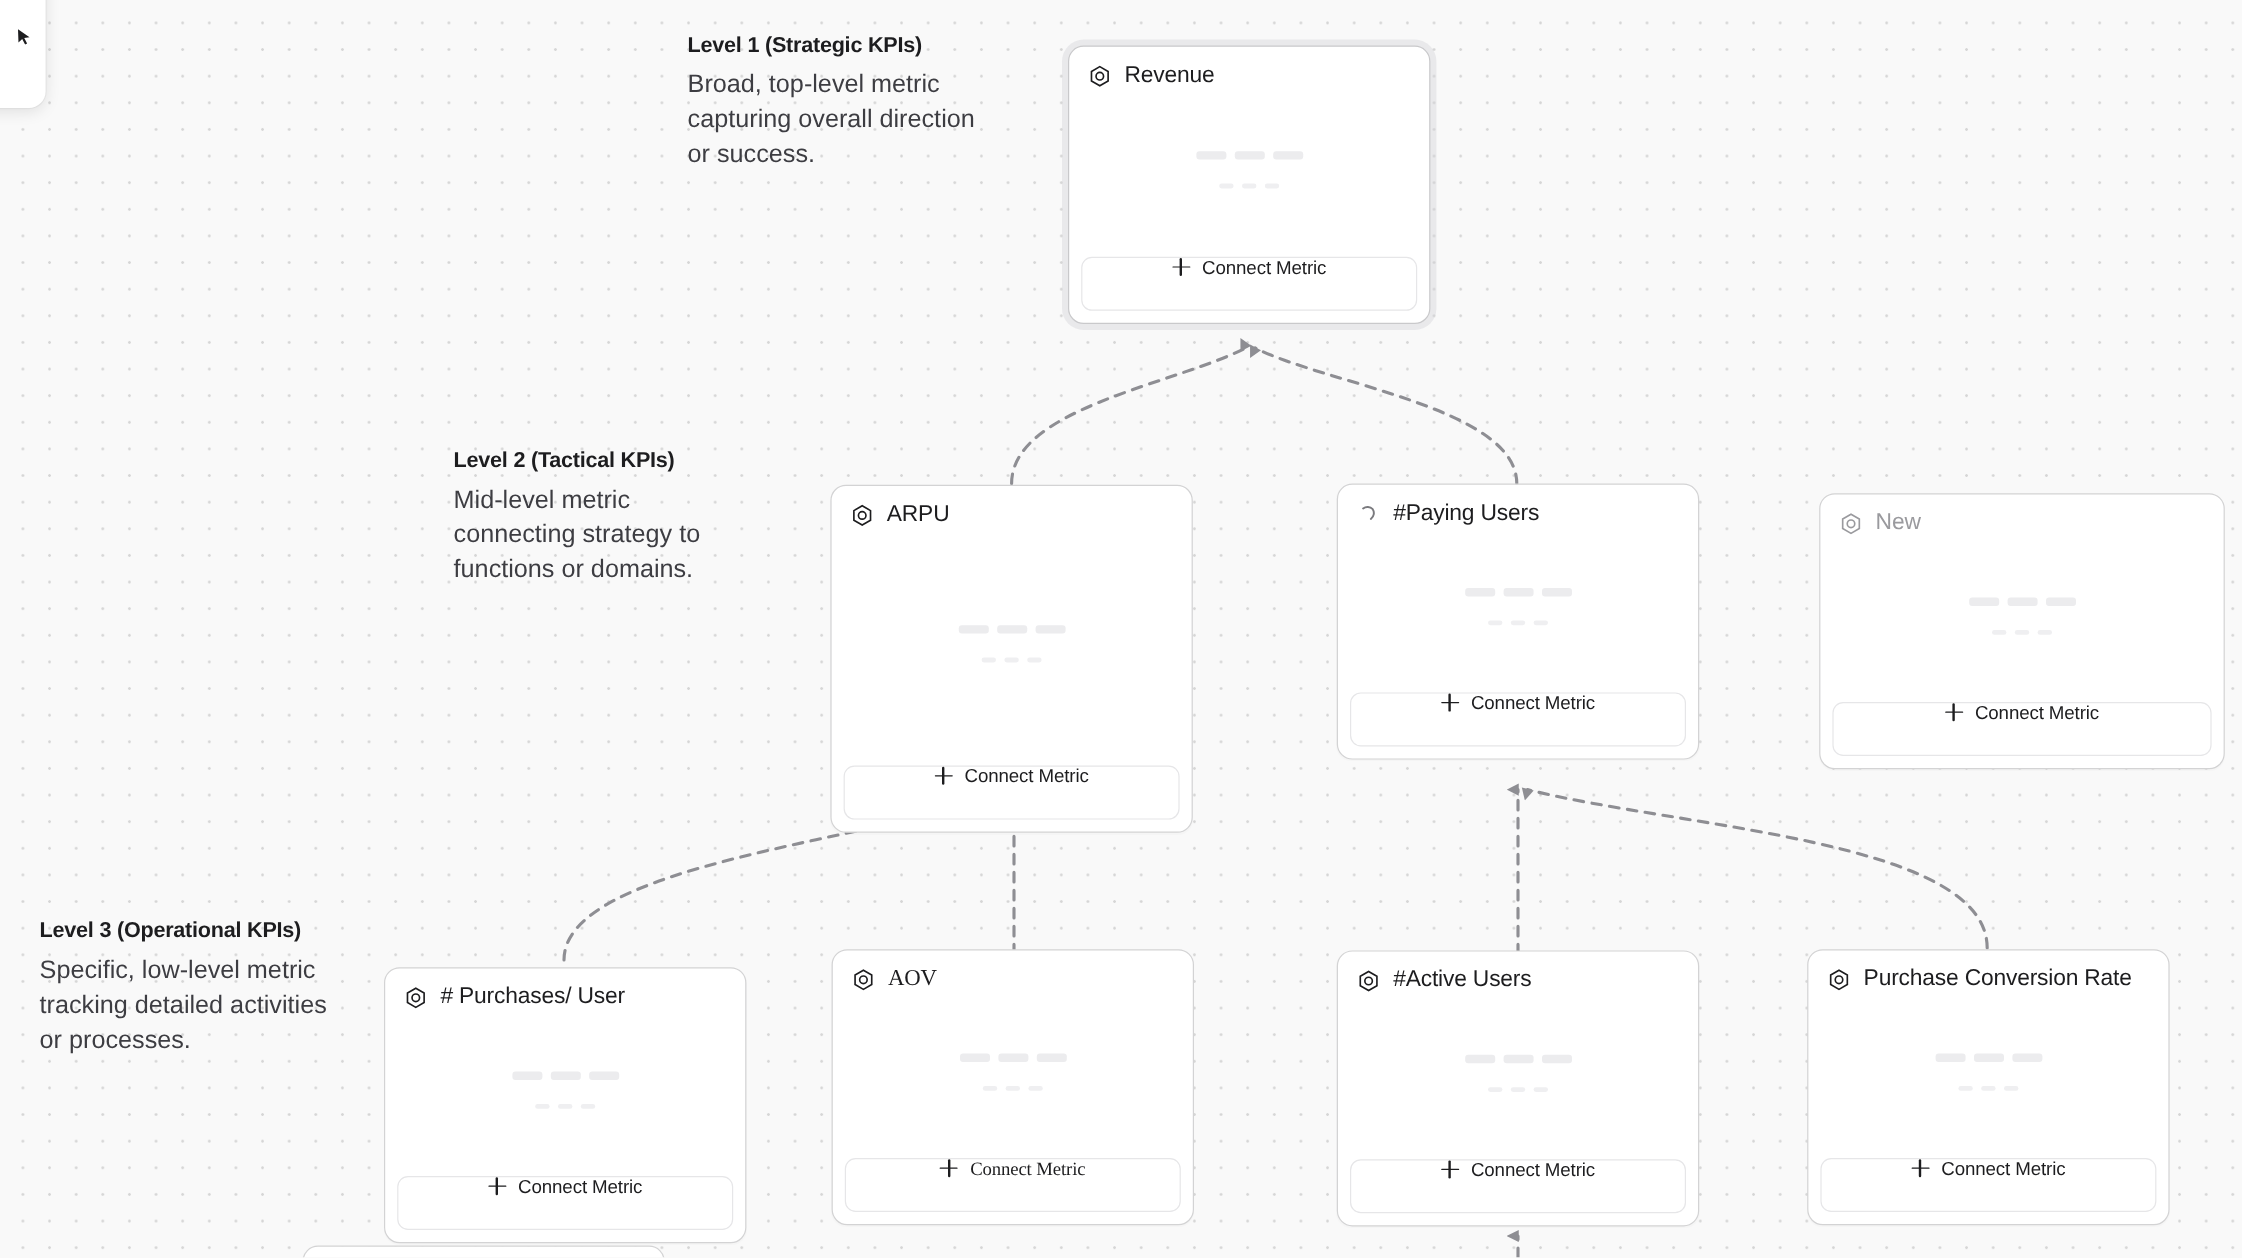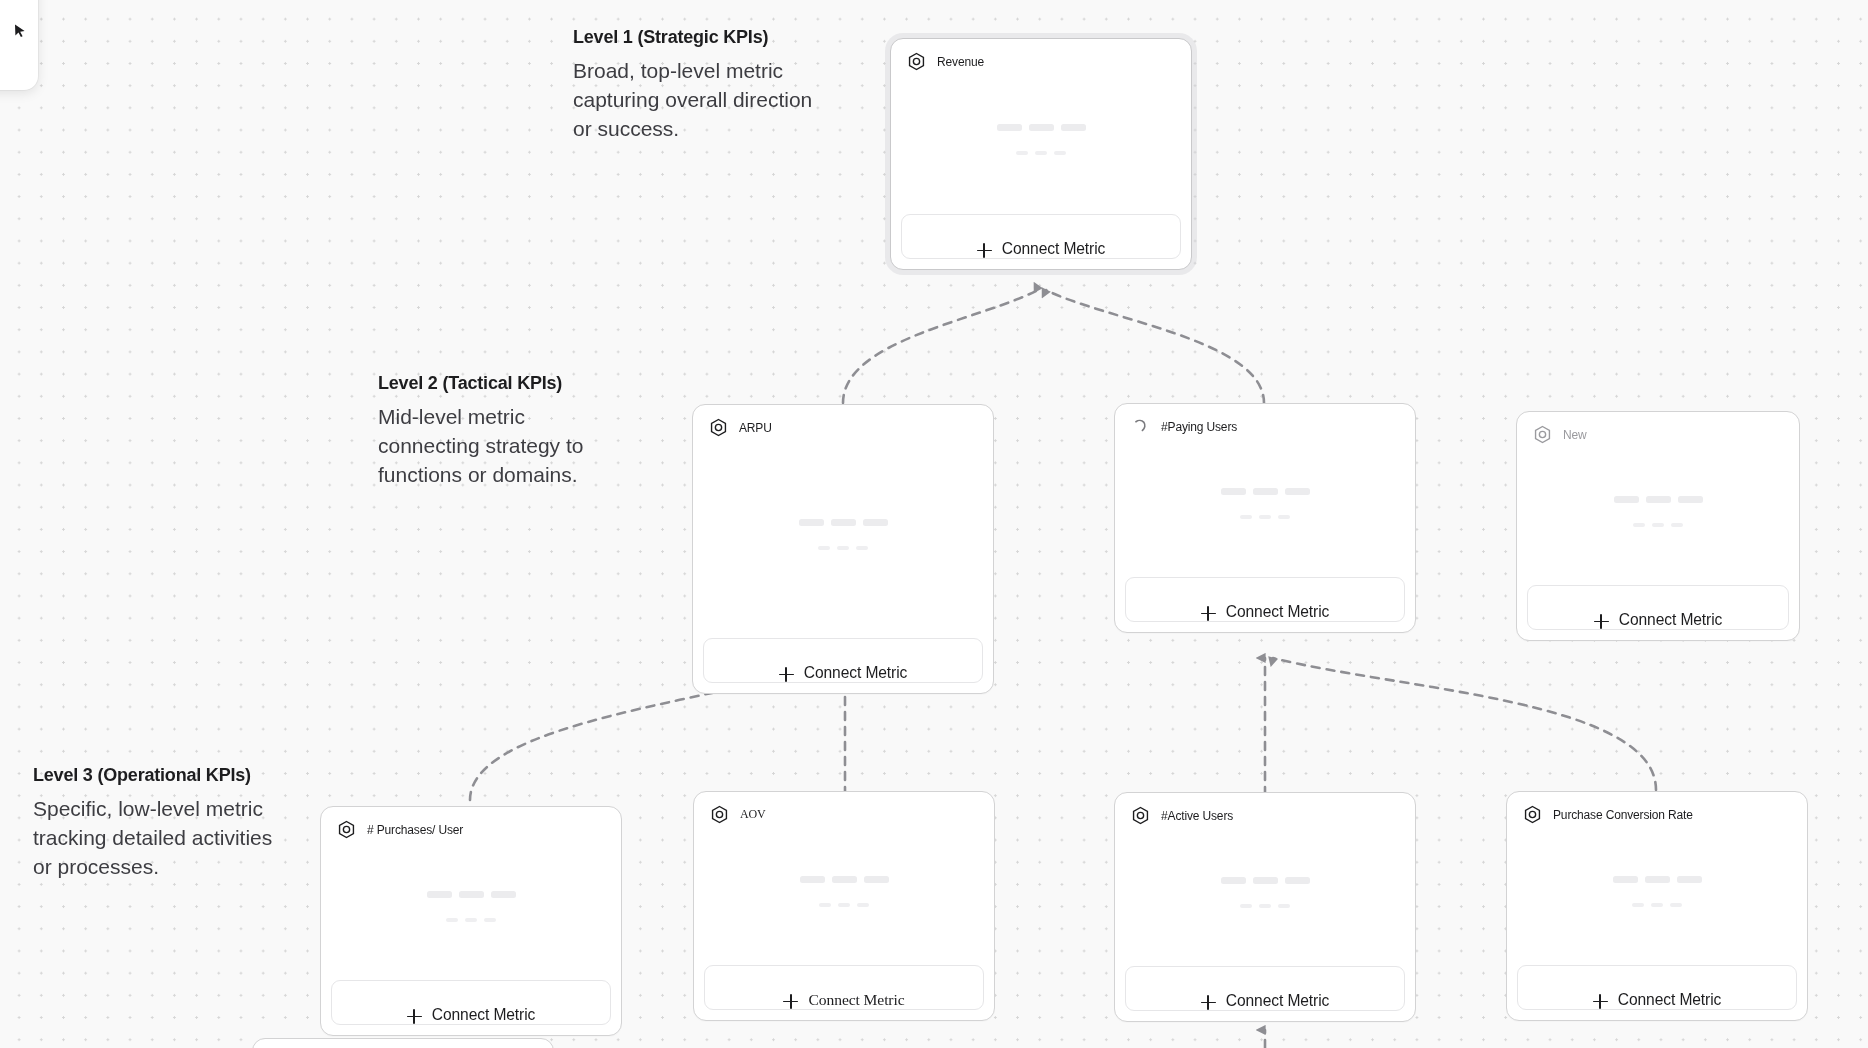--- a/index.html
+++ b/index.html
@@ -78,21 +78,21 @@
   }
   .card-icon {
     width: 19px;
     height: 19px;
     flex: 0 0 19px;
     display: block;
     color: #1d1d1f;
   }
   .card-icon svg { display: block; width: 19px; height: 19px; }
   .card-title {
-    font-size: 12px;
+    font-size: 19px;
     font-weight: 500;
     color: #1d1d1f;
     letter-spacing: -0.15px;
     white-space: nowrap;
   }
   .card.muted .card-title { color: #9a9a9e; }
   .card.muted .card-icon  { color: #9a9a9e; }
 
   
   .card-body {
@@ -114,21 +114,21 @@
   .skel-sm { width: 12px; height: 4px; background: #efeff1; }
 
   
   .connect-btn {
     margin: 0 10px 10px 10px;
     height: 45px;
     border: 1px solid #e6e6e8;
     border-radius: 9px;
     background: #ffffff;
     display: flex;
-    align-items: flex-end;
+    align-items: flex-start;
     justify-content: center;
     gap: 10px;
     cursor: pointer;
     font-family: inherit;
   }
   .plus-icon {
     width: 15px; height: 15px;
     position: relative;
     flex: 0 0 15px;
   }
@@ -297,21 +297,21 @@
         <span class="skel skel-sm"></span>
         <span class="skel skel-sm"></span>
       </div>
     </div>
     <button class="connect-btn">
       <span class="plus-icon"></span>
       <span class="connect-label">Connect Metric</span>
     </button>
   </div>
 
-  <div class="card muted" style="left:1516px; top:411px; width:284px; height:230px;">
+  <div class="card muted" style="left:1516px; top:411px; width:338px; height:230px;">
     <div class="card-head">
       <span class="card-icon">
         <svg viewBox="0 0 20 20" fill="none" stroke="currentColor" stroke-width="1.45">
           <path d="M10 1.6 L17.3 5.8 L17.3 14.2 L10 18.4 L2.7 14.2 L2.7 5.8 Z"></path>
           <circle cx="10" cy="10" r="3.3"></circle>
         </svg>
       </span>
       <span class="card-title">New</span>
     </div>
     <div class="card-body">

